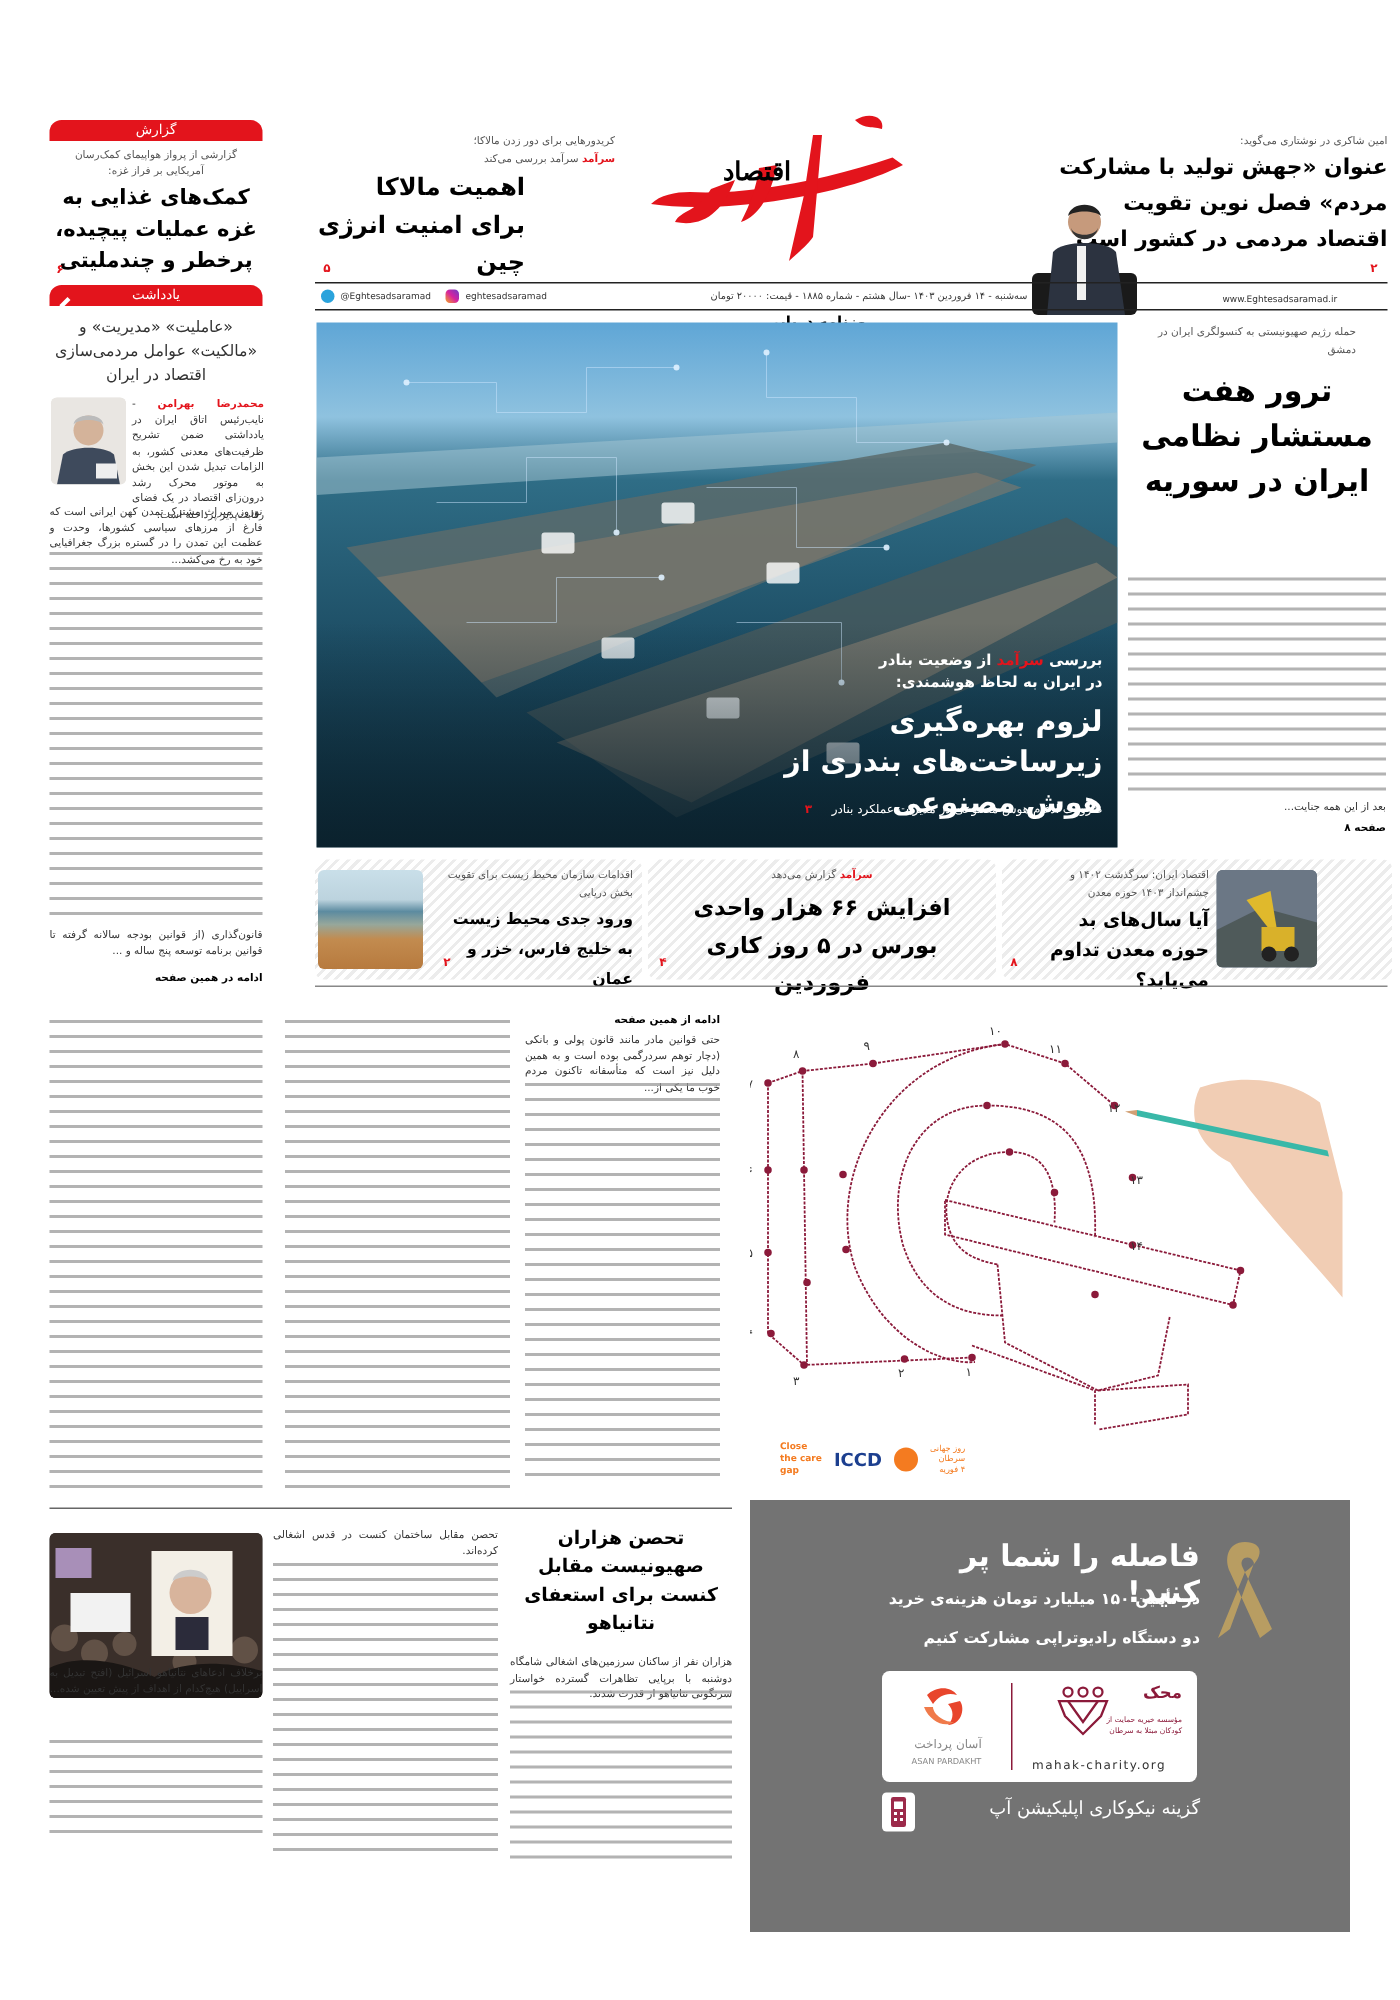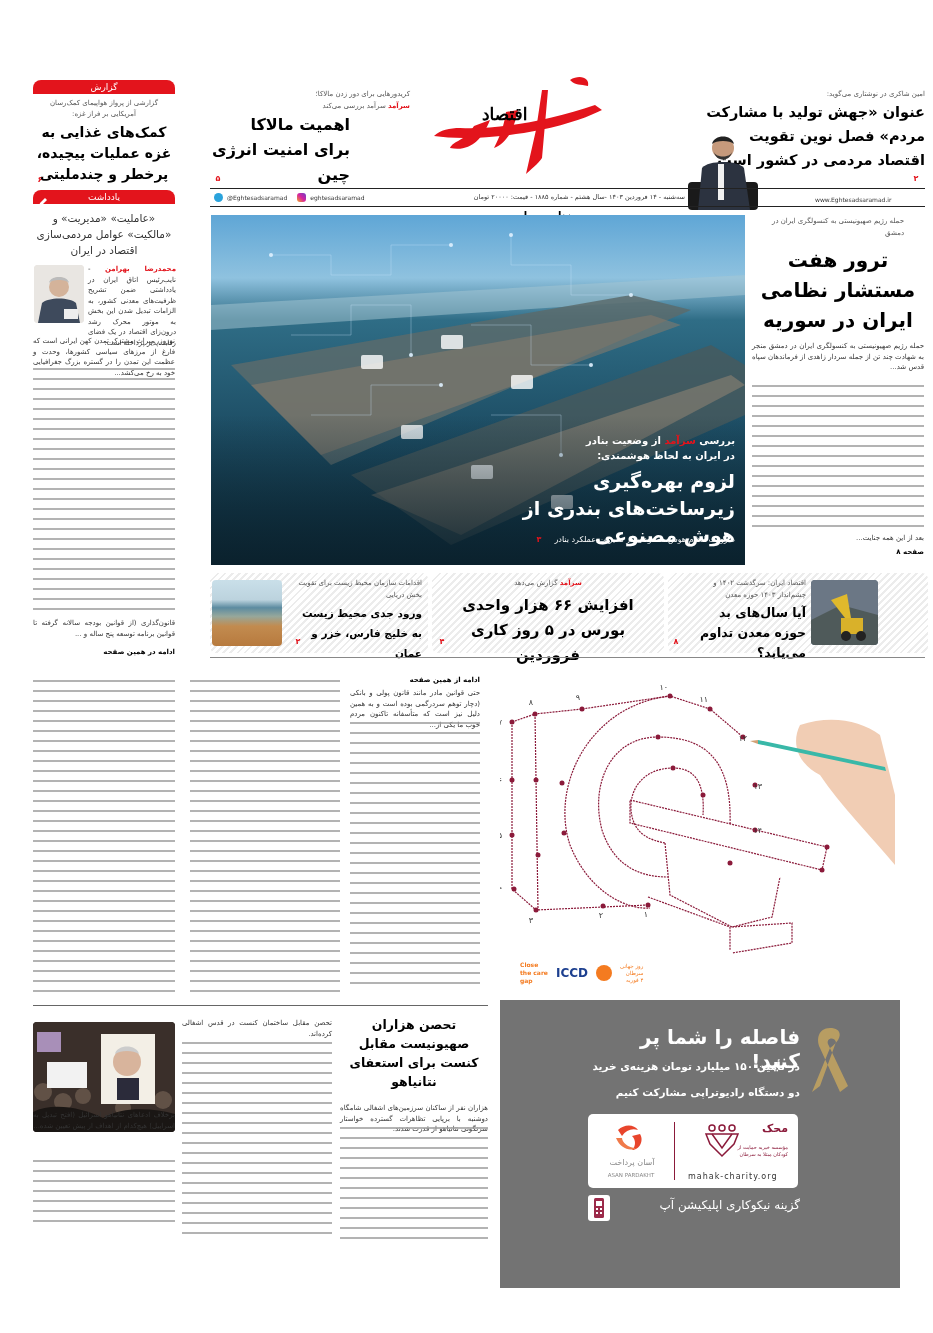--- a/index.html
+++ b/index.html
@@ -186,21 +186,20 @@
     <span>در ایران به لحاظ هوشمندی:</span>
   </div>
   <div class="abs" style="right:10px; top:253px; width:250px; color:#fff; font-size:19px; font-weight:bold; line-height:27px; text-align:right;">لزوم بهره‌گیری زیرساخت‌های بندری از هوش مصنوعی</div>
   <div class="abs" style="right:10px; top:320px; color:#fff; font-size:8px; text-align:right;">ضرورت ادغام هوش مصنوعی در مدیریت عملکرد بنادر</div>
   <div class="abs pg" style="left:322px; top:320px; width:12px;">۳</div>
 </div>
 
 <div class="abs" style="left:752px; top:215px; width:172px; height:345px;">
   <div class="kicker" style="font-size:7px; padding:0 20px;">حمله رژیم صهیونیستی به کنسولگری ایران در دمشق</div>
   <div class="head" style="font-size:20px; line-height:30px; text-align:center; margin-top:6px;">ترور هفت مستشار نظامی ایران در سوریه</div>
-  <div class="body-text" style="margin-top:6px;">حمله رژیم صهیونیستی به کنسولگری ایران در دمشق منجر به شهادت چند تن از جمله سردار زاهدی از فرماندهان سپاه قدس شد...</div>
   <div class="filler" style="left:0; top:170px; width:172px;">
     <div></div>
       <div></div>
       <div></div>
       <div></div>
       <div></div>
       <div></div>
       <div></div>
       <div></div>
       <div></div>

